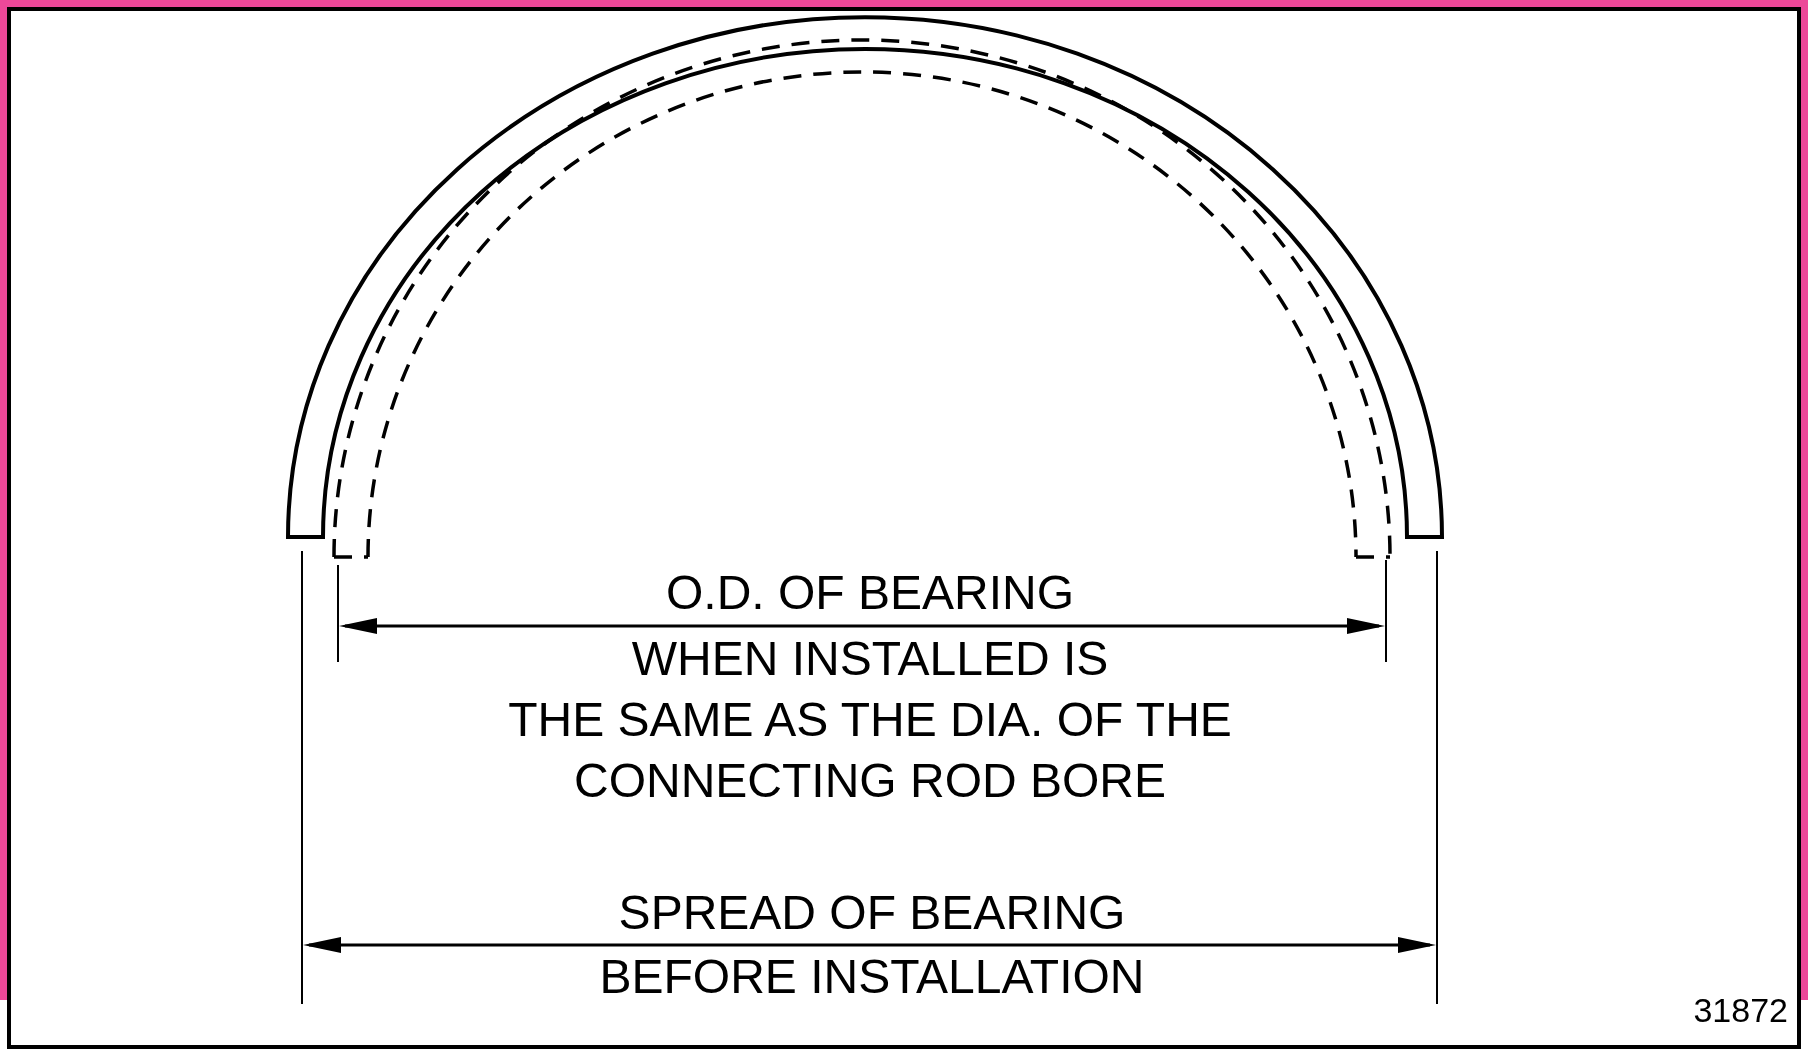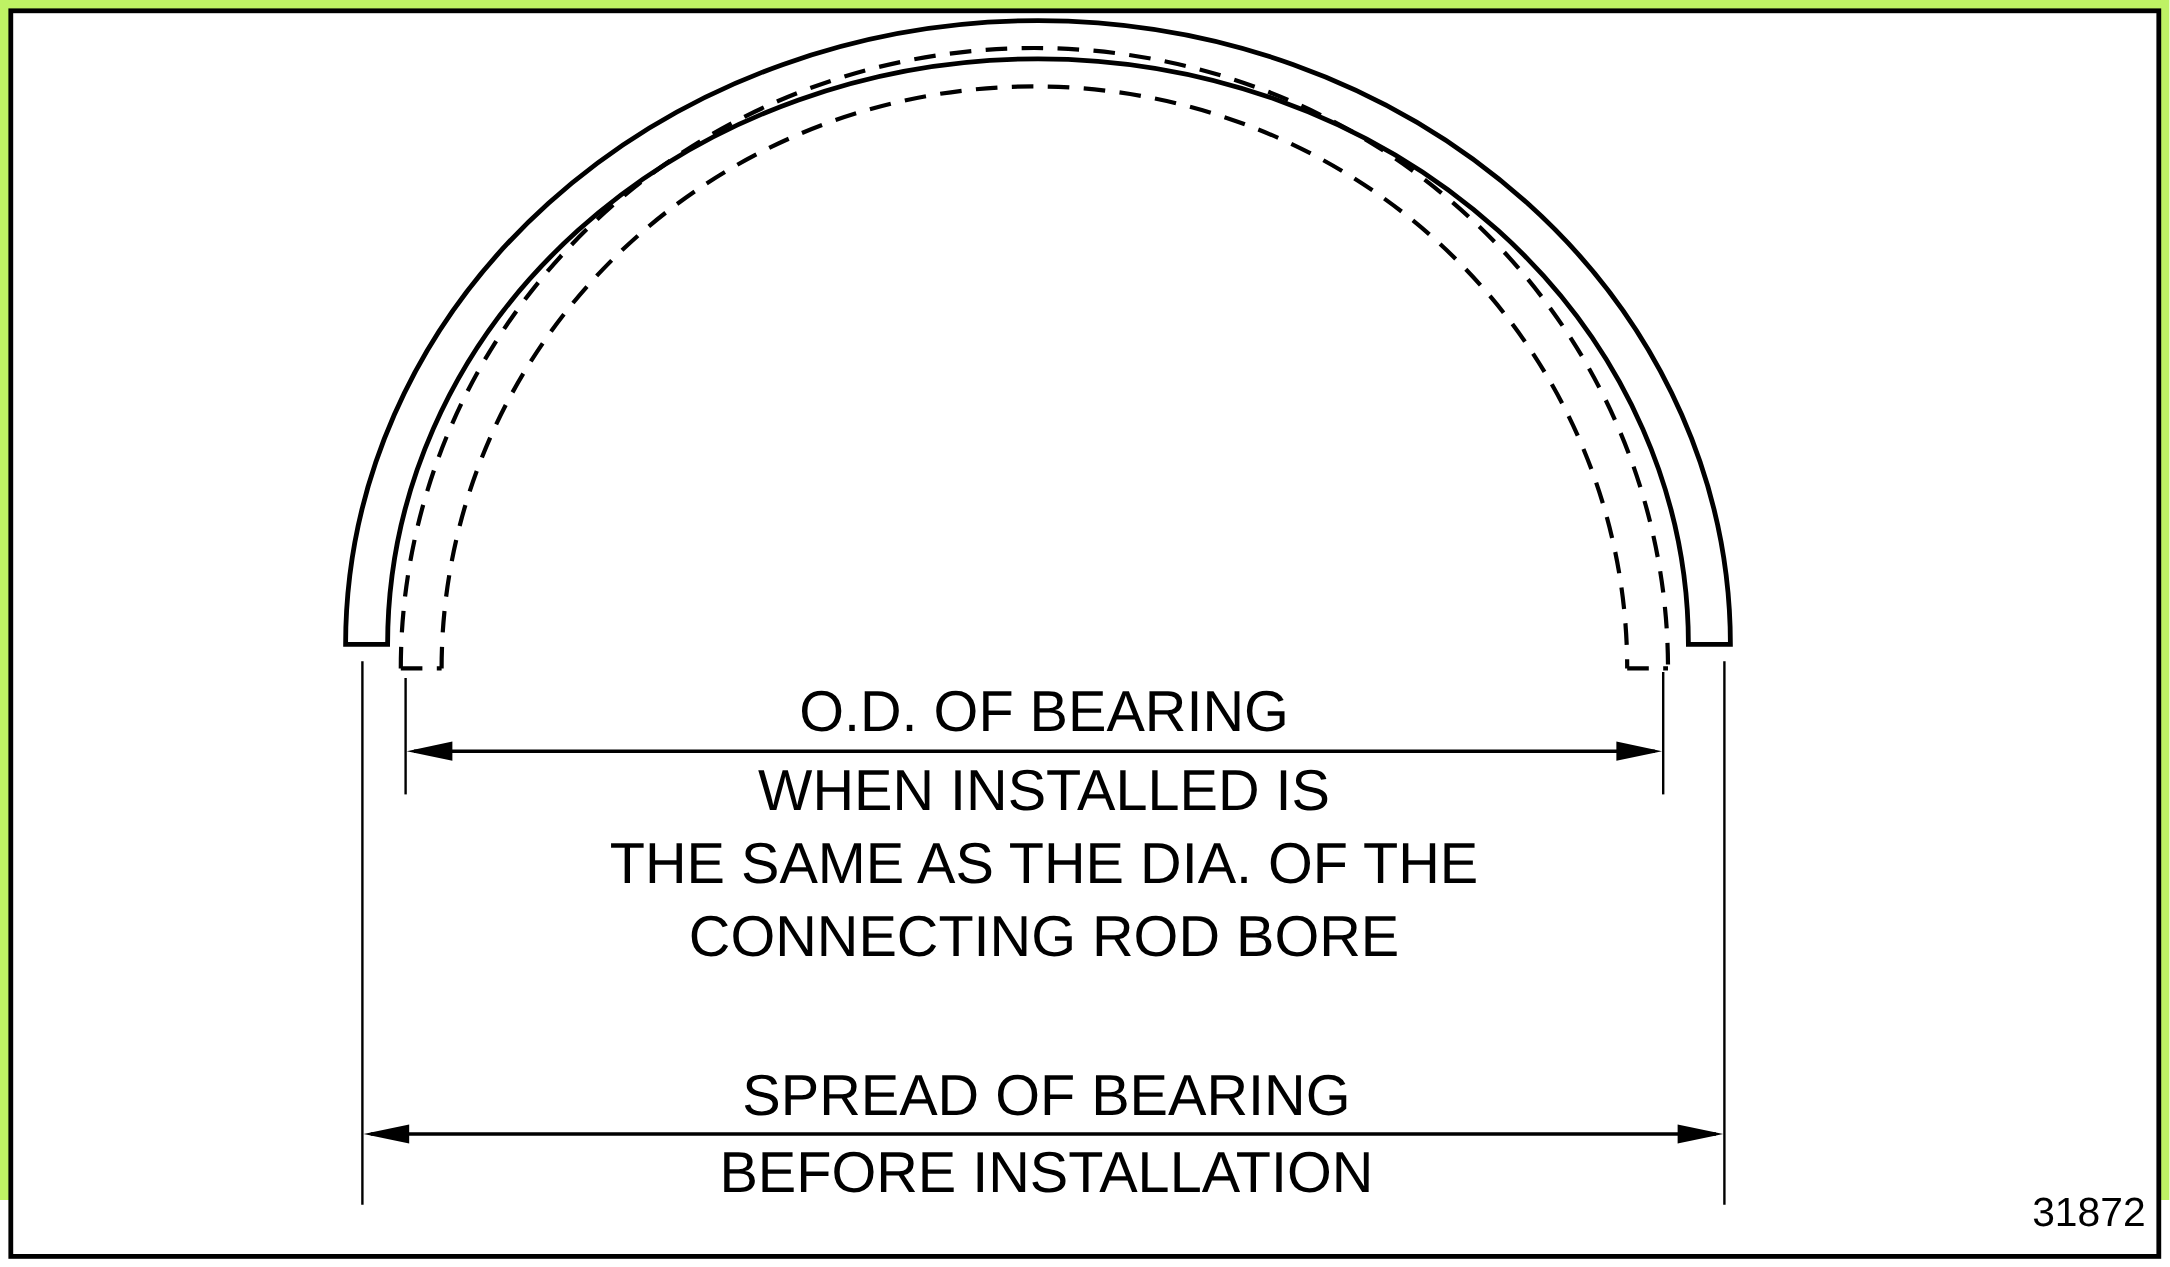--- a/index.html
+++ b/index.html
@@ -9,21 +9,21 @@
   }
   body {
     width: 1808px;
     height: 1056px;
     overflow: hidden;
   }
   .stage {
     position: relative;
     width: 1808px;
     height: 1000px;
-    background: #bef264;
+    background: #ec4899;
   }
   svg {
     display: block;
     width: 1808px;
     height: 1056px;
   }
   svg .outline {
     fill: none;
     stroke: #000000;
     stroke-width: 4;

